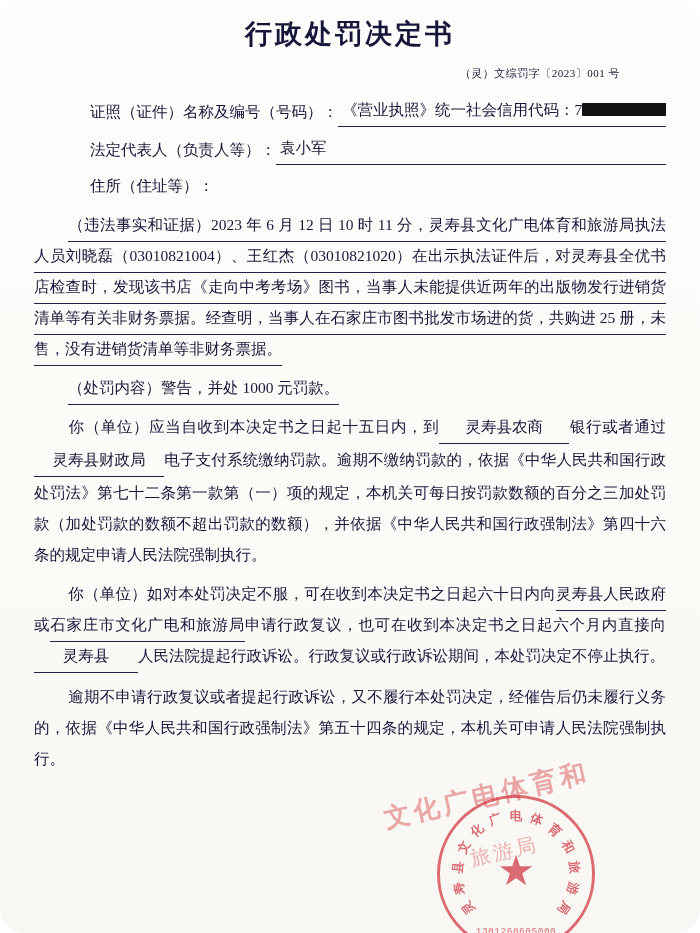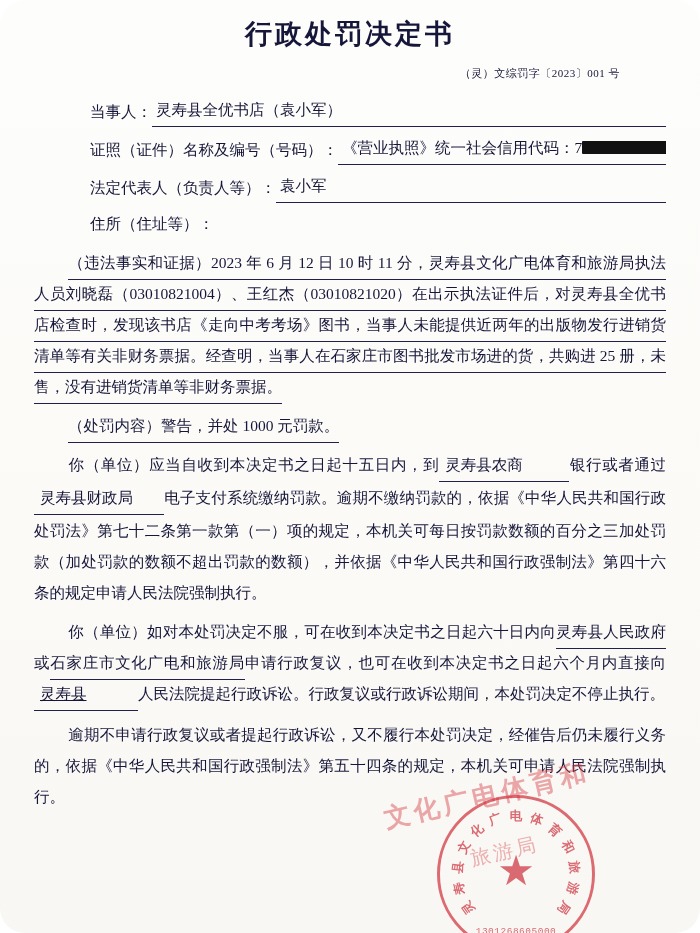--- a/index.html
+++ b/index.html
@@ -82,24 +82,24 @@
   }
   .para .indent2 { display: inline-block; width: 34px; }
   .u {
     border-bottom: 1.2px solid #20204a;
     padding-bottom: 8px;
   }
   .blank {
     display: inline-block;
     border-bottom: 1.2px solid #20204a;
     min-width: 118px;
-    text-align: left;
+    text-align: center;
     padding: 0 6px 1px 6px;
   }
-  .blank.narrow { min-width: 92px; text-decoration: underline; }
+  .blank.narrow { min-width: 92px; }
   
   .seal {
     position: absolute;
     left: 437px;
     top: 795px;
     width: 152px;
     height: 152px;
     border-radius: 50%;
     border: 3px solid #d2343f;
     opacity: 0.72;
@@ -167,24 +167,20 @@
 </style>
 </head>
 <body>
 
 <div class="page">
 
   <div class="doc-title">行政处罚决定书</div>
 
   <div class="doc-number">（灵）文综罚字〔2023〕001 号</div>
 
-  <div class="field-row">
-    <span class="field-label">当事人：</span>
-    <span class="field-value">灵寿县全优书店（袁小军）</span>
-  </div>
 
   <div class="field-row">
     <span class="field-label">证照（证件）名称及编号（号码）：</span>
     <span class="field-value">
       <span>《营业执照》统一社会信用代码：7</span><span class="redact" style="width:96px"></span>
     </span>
   </div>
 
   <div class="field-row">
     <span class="field-label">法定代表人（负责人等）：</span>

